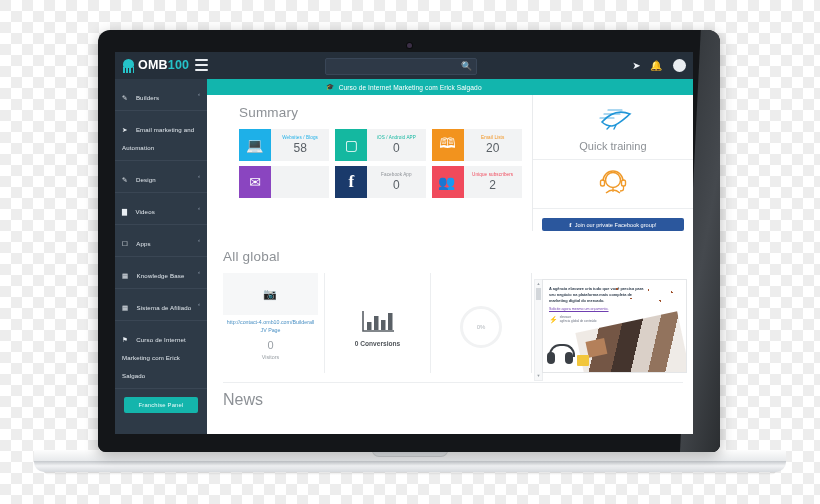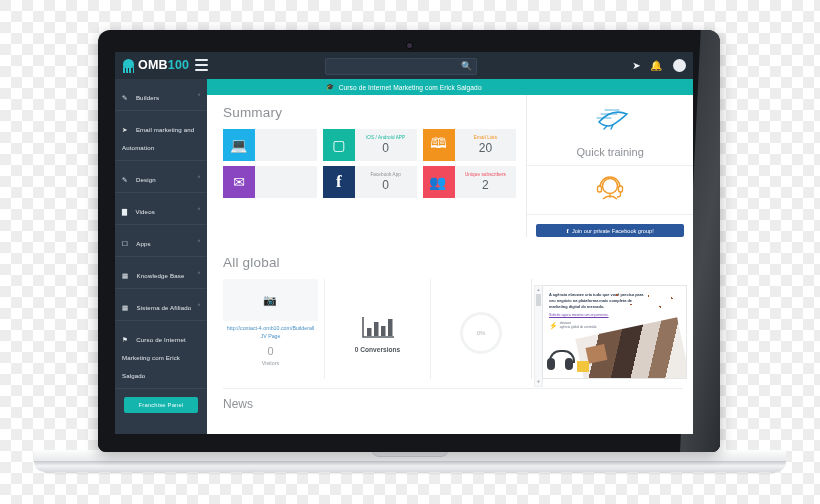--- a/index.html
+++ b/index.html
@@ -87,34 +87,34 @@
   .side-item .chev{position:absolute;right:7px;top:50%;margin-top:-4px;color:#9eabba;font-size:6px;}
   .fr-wrap{padding:8px 9px;}
   .franchise{display:block;width:100%;border:0;background:#14b5ac;color:#eafcfb;
     font-size:5.8px;letter-spacing:.2px;padding:5px 0;border-radius:2px;cursor:pointer;
     font-family:"Liberation Sans", sans-serif;}
 
   
   .content{position:absolute;left:92px;top:43px;right:0;bottom:0;background:#fff;overflow:hidden;}
   .sec-title{font-size:13.5px;color:#8d9196;font-weight:400;padding:10px 0 9px 16px;letter-spacing:.2px;}
 
-  .panel-split{display:flex;}
+  .panel-split{display:flex;padding-left:16px;}
   .panel-left{width:320px;}
   .panel-right{width:166px;border-left:1px solid #e9ebed;}
 
   .cards{display:grid;grid-template-columns:repeat(3,1fr);gap:5px 6px;padding:0 10px 0 16px;}
   .card{display:flex;height:32px;background:#f2f3f4;}
   .card .tile{width:32px;height:32px;display:flex;align-items:center;justify-content:center;color:#fff;font-size:14px;}
   .card .body{flex:1;display:flex;flex-direction:column;align-items:center;justify-content:center;}
   .card .ctitle{font-size:4.6px;letter-spacing:.1px;line-height:1;margin-bottom:2px;}
   .card .cval{font-size:12px;color:#5a6066;line-height:1;}
 
   
   .promo-cell{padding:9px 0 7px;text-align:center;border-bottom:1px solid #eceef0;}
-  .promo-label{font-size:11px;color:#8d9196;margin-top:12px;}
+  .promo-label{font-size:11px;color:#8d9196;margin-top:6px;}
   .fbbtn{margin:9px 9px 0;background:#2b579d;color:#fff;border:0;border-radius:2px;
     display:flex;align-items:center;justify-content:center;gap:3px;height:13px;width:calc(100% - 18px);
     font-size:5.6px;cursor:pointer;font-family:"Liberation Sans", sans-serif;}
   .fbglyph{font-weight:700;font-size:7px;font-family:"Liberation Serif",serif;}
 
   
   .sites-row{display:flex;padding:0 0 0 16px;}
   .site-col{width:95px;border-right:1px solid #eceef0;padding:0 6px 6px 0;}
   .thumb{height:42px;background:#f6f7f8;display:flex;align-items:center;justify-content:center;}
   .cam-ico{font-size:11px;color:#c9ced3;}
@@ -149,21 +149,21 @@
     background:radial-gradient(circle 1px at 10% 20%,#a0522d 99%,transparent),
                radial-gradient(circle 1px at 30% 60%,#a0522d 99%,transparent),
                radial-gradient(circle 1px at 55% 25%,#a0522d 99%,transparent),
                radial-gradient(circle 1px at 72% 70%,#a0522d 99%,transparent),
                radial-gradient(circle 1px at 88% 35%,#a0522d 99%,transparent);}
   .vscroll{position:absolute;left:2px;top:6px;width:7px;height:100px;background:#f7f8f9;border:1px solid #eceef0;}
   .vscroll .thumbbar{position:absolute;left:1px;top:8px;width:5px;height:12px;background:#d3d7db;}
   .vscroll .ar{position:absolute;left:0;width:7px;text-align:center;font-size:4px;color:#9aa0a6;line-height:6px;}
   .vscroll .up{top:1px;} .vscroll .dn{bottom:1px;}
 
-  .news{padding:8px 0 0 16px;font-size:12px;color:#8d9196;}
+  .news{padding:8px 0 0 16px;font-size:16px;color:#8d9196;}
   .divider{height:1px;background:#eceef0;margin:9px 10px 0 16px;}
 </style>
 </head>
 <body>
 
 <div id="stage">
 
   <div class="base-shadow"></div>
   <div class="base"></div>
   <div class="hinge"></div>
@@ -251,20 +251,24 @@
 
       <div class="content">
 
         <div class="panel-split">
           <div class="panel-left">
             <div class="sec-title">Summary</div>
             <div class="cards">
 
               <div class="card">
                 <div class="tile" style="background:#1eb0e8">💻</div>
+                <div class="body">
+                  <div class="ctitle" style="color:#1eb0e8">Websites / Blogs</div>
+                  <div class="cval">58</div>
+                </div>
               </div>
 
               <div class="card">
                 <div class="tile" style="background:#14b8a0">▢</div>
                 <div class="body">
                   <div class="ctitle" style="color:#14b8a0">iOS / Android APP</div>
                   <div class="cval">0</div>
                 </div>
               </div>
 

